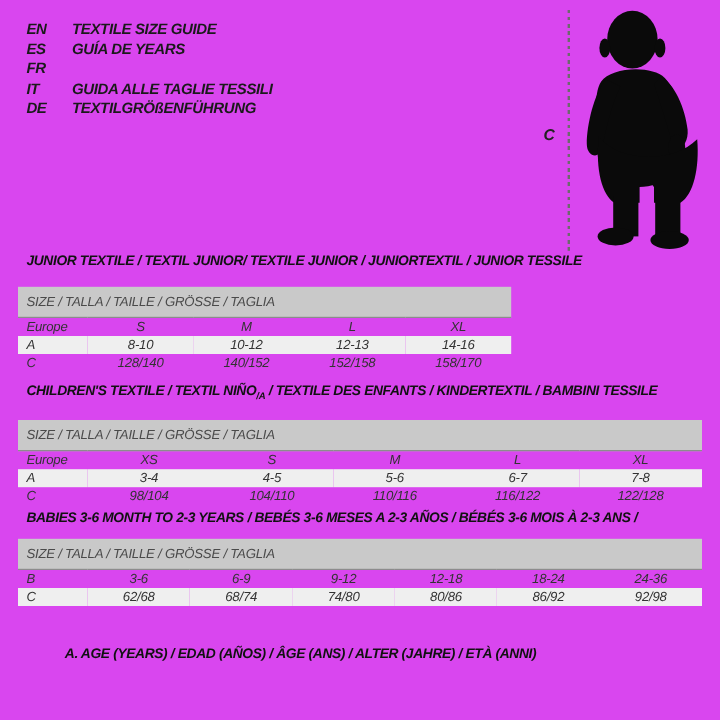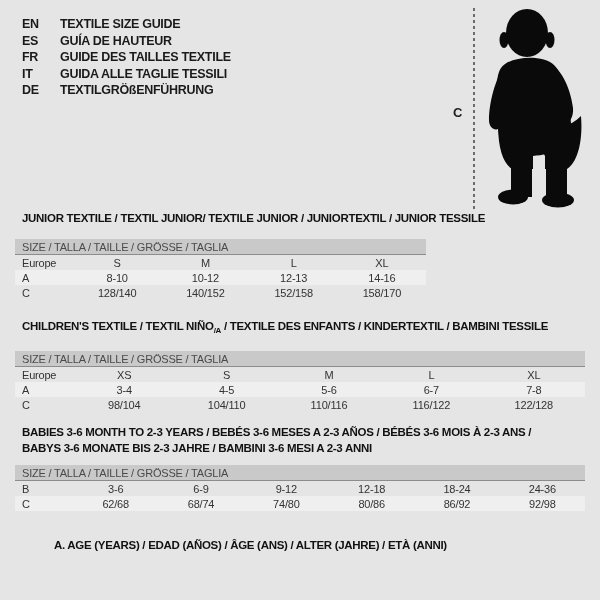--- a/index.html
+++ b/index.html
@@ -1,18 +1,18 @@
 <!DOCTYPE html>
 <html><head>
 <meta charset="utf-8">
 <style>
   html,body{margin:0;padding:0;background:#fff;}
   .page{
-    position:relative;width:600px;height:600px;background:#e5e5e5;overflow:hidden;
-    font-family:"Liberation Sans",sans-serif;color:#1a1a1a;
+    position:relative;width:600px;height:600px;background:#d946ef;overflow:hidden;
+    font-family:"Liberation Sans",sans-serif;color:#1a1a1a;font-style:italic;
   }
   
   .lang-block{position:absolute;left:22px;top:16px;}
   .lang-row{display:flex;font-weight:bold;font-size:12.5px;line-height:16.6px;letter-spacing:-0.3px;}
   .lang-code{width:38px;flex:0 0 38px;}
   
   .dash-line{
     position:absolute;left:473px;top:8px;width:2px;height:201px;
     background:repeating-linear-gradient(to bottom,#6b6b6b 0 3px,transparent 3px 6px);
   }
@@ -27,45 +27,44 @@
     font-weight:bold;font-size:11.5px;line-height:13px;letter-spacing:-0.3px;
     margin:0 0 14px 7px;color:#111;white-space:nowrap;
   }
   .s3 .section-title{line-height:16px;margin-bottom:9px;}
   .section-title sub{font-size:8px;}
   table{width:100%;border-collapse:collapse;table-layout:fixed;}
   col.label-col{width:58px;}
   td{font-size:11px;height:15px;padding:0;color:#333;text-align:center;letter-spacing:-0.2px;}
   td.row-label{text-align:left;padding-left:7px;}
   tr.size-band td{
-    background:#c9c9c9;color:#4a4a4a;height:15px;text-align:left;padding-left:7px;
+    background:#c9c9c9;color:#4a4a4a;height:25px;text-align:left;padding-left:7px;
     border-bottom:1px solid #8c8c8c;letter-spacing:-0.2px;
   }
   tr.alt td{background:#efefef;}
   
   .legend{position:absolute;left:22px;top:537px;margin-left:32px;}
   .legend-line{font-weight:bold;font-size:11.5px;line-height:16.9px;letter-spacing:-0.3px;white-space:nowrap;color:#111;}
 </style>
 </head>
 <body>
 
 <div class="page">
 
   <div class="lang-block">
     <div class="lang-row">
       <span class="lang-code">EN</span>
       <span class="lang-label">TEXTILE SIZE GUIDE</span>
     </div>
     <div class="lang-row">
       <span class="lang-code">ES</span>
-      <span class="lang-label">GUÍA DE HAUTEUR</span>
+      <span class="lang-label">GUÍA DE YEARS</span>
     </div>
     <div class="lang-row">
       <span class="lang-code">FR</span>
-      <span class="lang-label">GUIDE DES TAILLES TEXTILE</span>
     </div>
     <div class="lang-row">
       <span class="lang-code">IT</span>
       <span class="lang-label">GUIDA ALLE TAGLIE TESSILI</span>
     </div>
     <div class="lang-row">
       <span class="lang-code">DE</span>
       <span class="lang-label">TEXTILGRÖßENFÜHRUNG</span>
     </div>
   </div>
@@ -167,21 +166,20 @@
         <td>116/122</td>
         <td>122/128</td>
       </tr>
     </tbody>
       </table>
   </div>
 
   <div class="section s3">
     <div class="section-title">
       <div>BABIES 3-6 MONTH TO 2-3 YEARS / BEBÉS 3-6 MESES A 2-3 AÑOS / BÉBÉS 3-6 MOIS À 2-3 ANS /</div>
-      <div>BABYS 3-6 MONATE BIS 2-3 JAHRE / BAMBINI 3-6 MESI A 2-3 ANNI</div>
     </div>
     <table>
       <colgroup>
           <col class="label-col">
           <col>
           <col>
           <col>
           <col>
           <col>
           <col>

